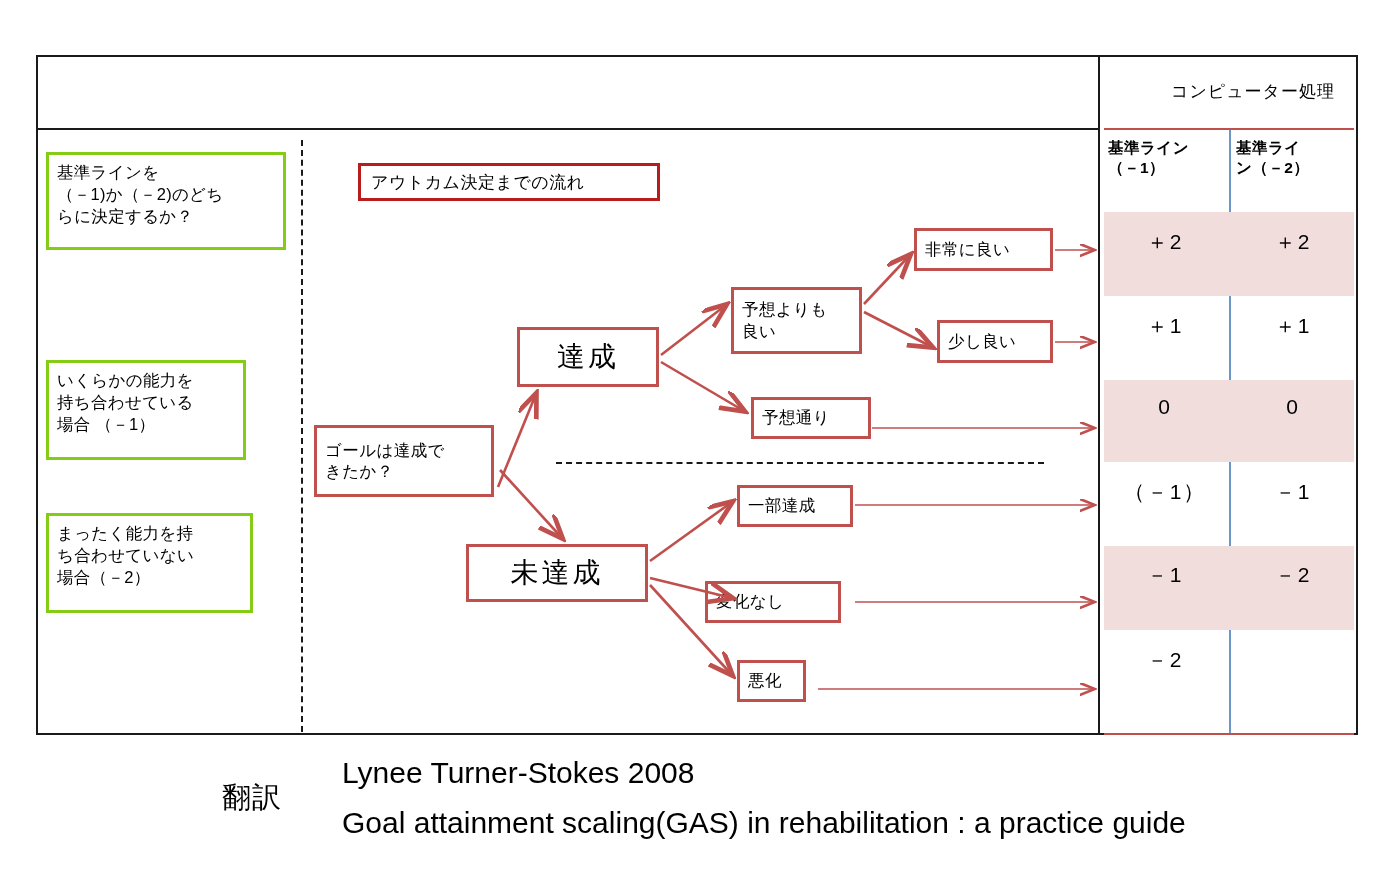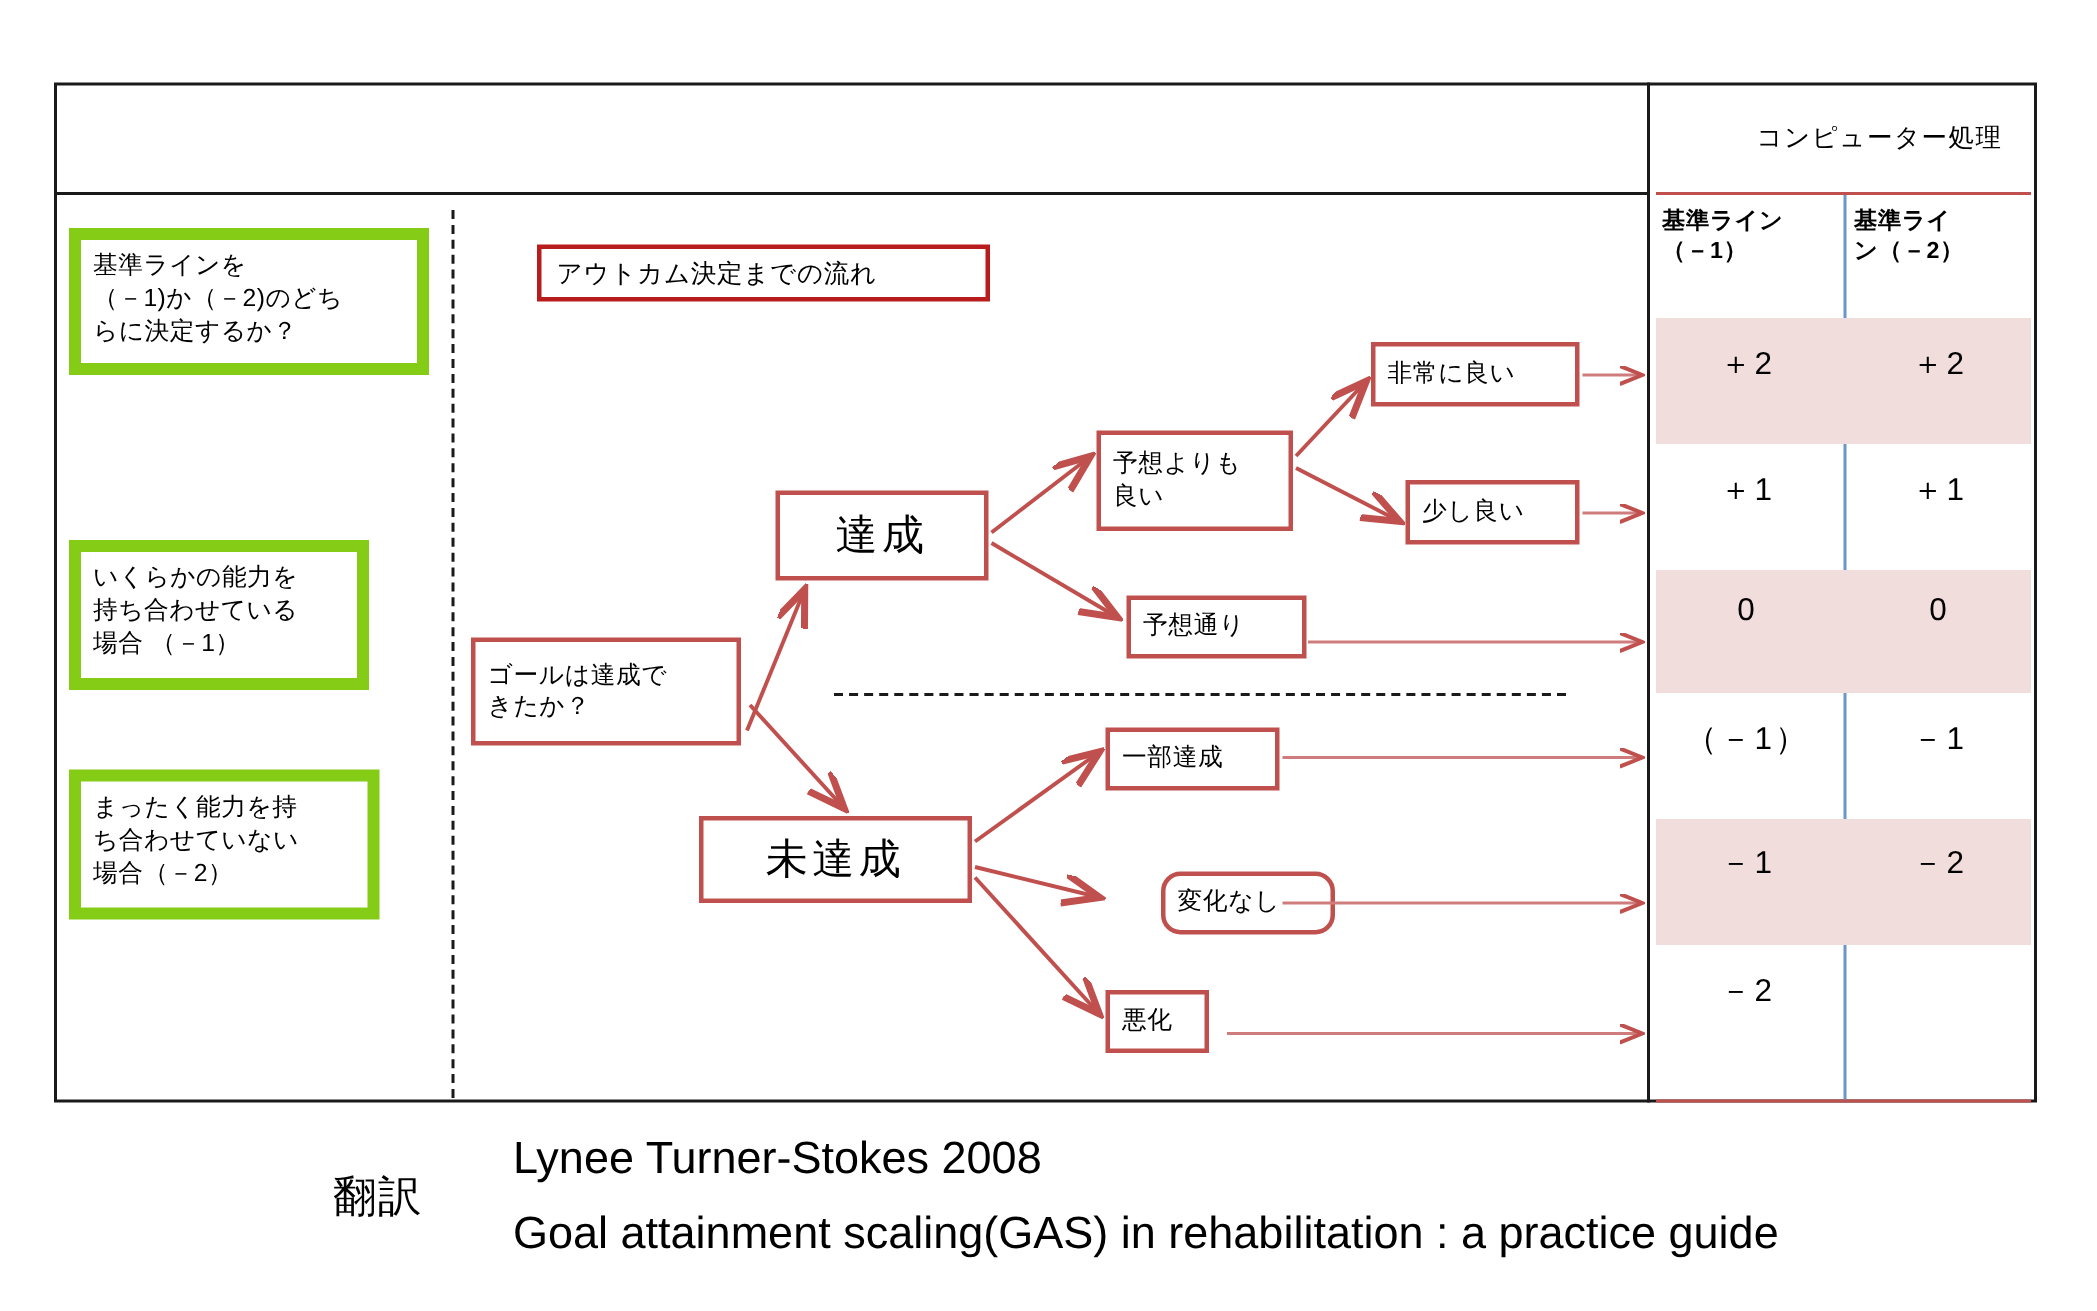--- a/index.html
+++ b/index.html
@@ -33,21 +33,21 @@
   }
   .comp-title{
     position:absolute;left:1100px;top:80px;width:258px;
     text-align:center;font-size:17px;letter-spacing:1px;margin-left:24px;
   }
   .side-dashed{
     position:absolute;left:301px;top:140px;width:0;height:592px;
     border-left:2px dashed #1a1a1a;
   }
   .obox{
-    position:absolute;border:8px solid #84cc16;background:#fff;
+    position:absolute;border:3px solid #84cc16;background:#fff;
     box-sizing:border-box;font-size:16.5px;line-height:1.34;
     padding:6px 8px 5px 8px;letter-spacing:0.3px;
   }
   .ptext{
     position:absolute;font-size:16.5px;line-height:1.34;letter-spacing:0.3px;
   }
 
   
   .rbox{
     position:absolute;border:3px solid #C0504D;background:#fff;
@@ -161,21 +161,21 @@
   <div class="rbox" style="left:751px;top:397px;width:120px;height:42px;">
     <span>予想通り</span>
   </div>
 
   <div class="flow-dash"></div>
 
   <div class="rbox" style="left:737px;top:485px;width:116px;height:42px;">
     <span>一部達成</span>
   </div>
 
-  <div class="rbox" style="left:774px;top:581px;width:116px;height:42px;border-radius:13px;">
+  <div class="rbox" style="left:705px;top:581px;width:136px;height:42px;">
     <span>変化なし</span>
   </div>
 
   <div class="rbox" style="left:737px;top:660px;width:69px;height:42px;">
     <span>悪化</span>
   </div>
 
   <svg class="arrows" viewBox="0 0 1398 874">
     <defs>
       <marker id="ah" markerWidth="9" markerHeight="9" refX="7.5" refY="3.2" orient="auto">

